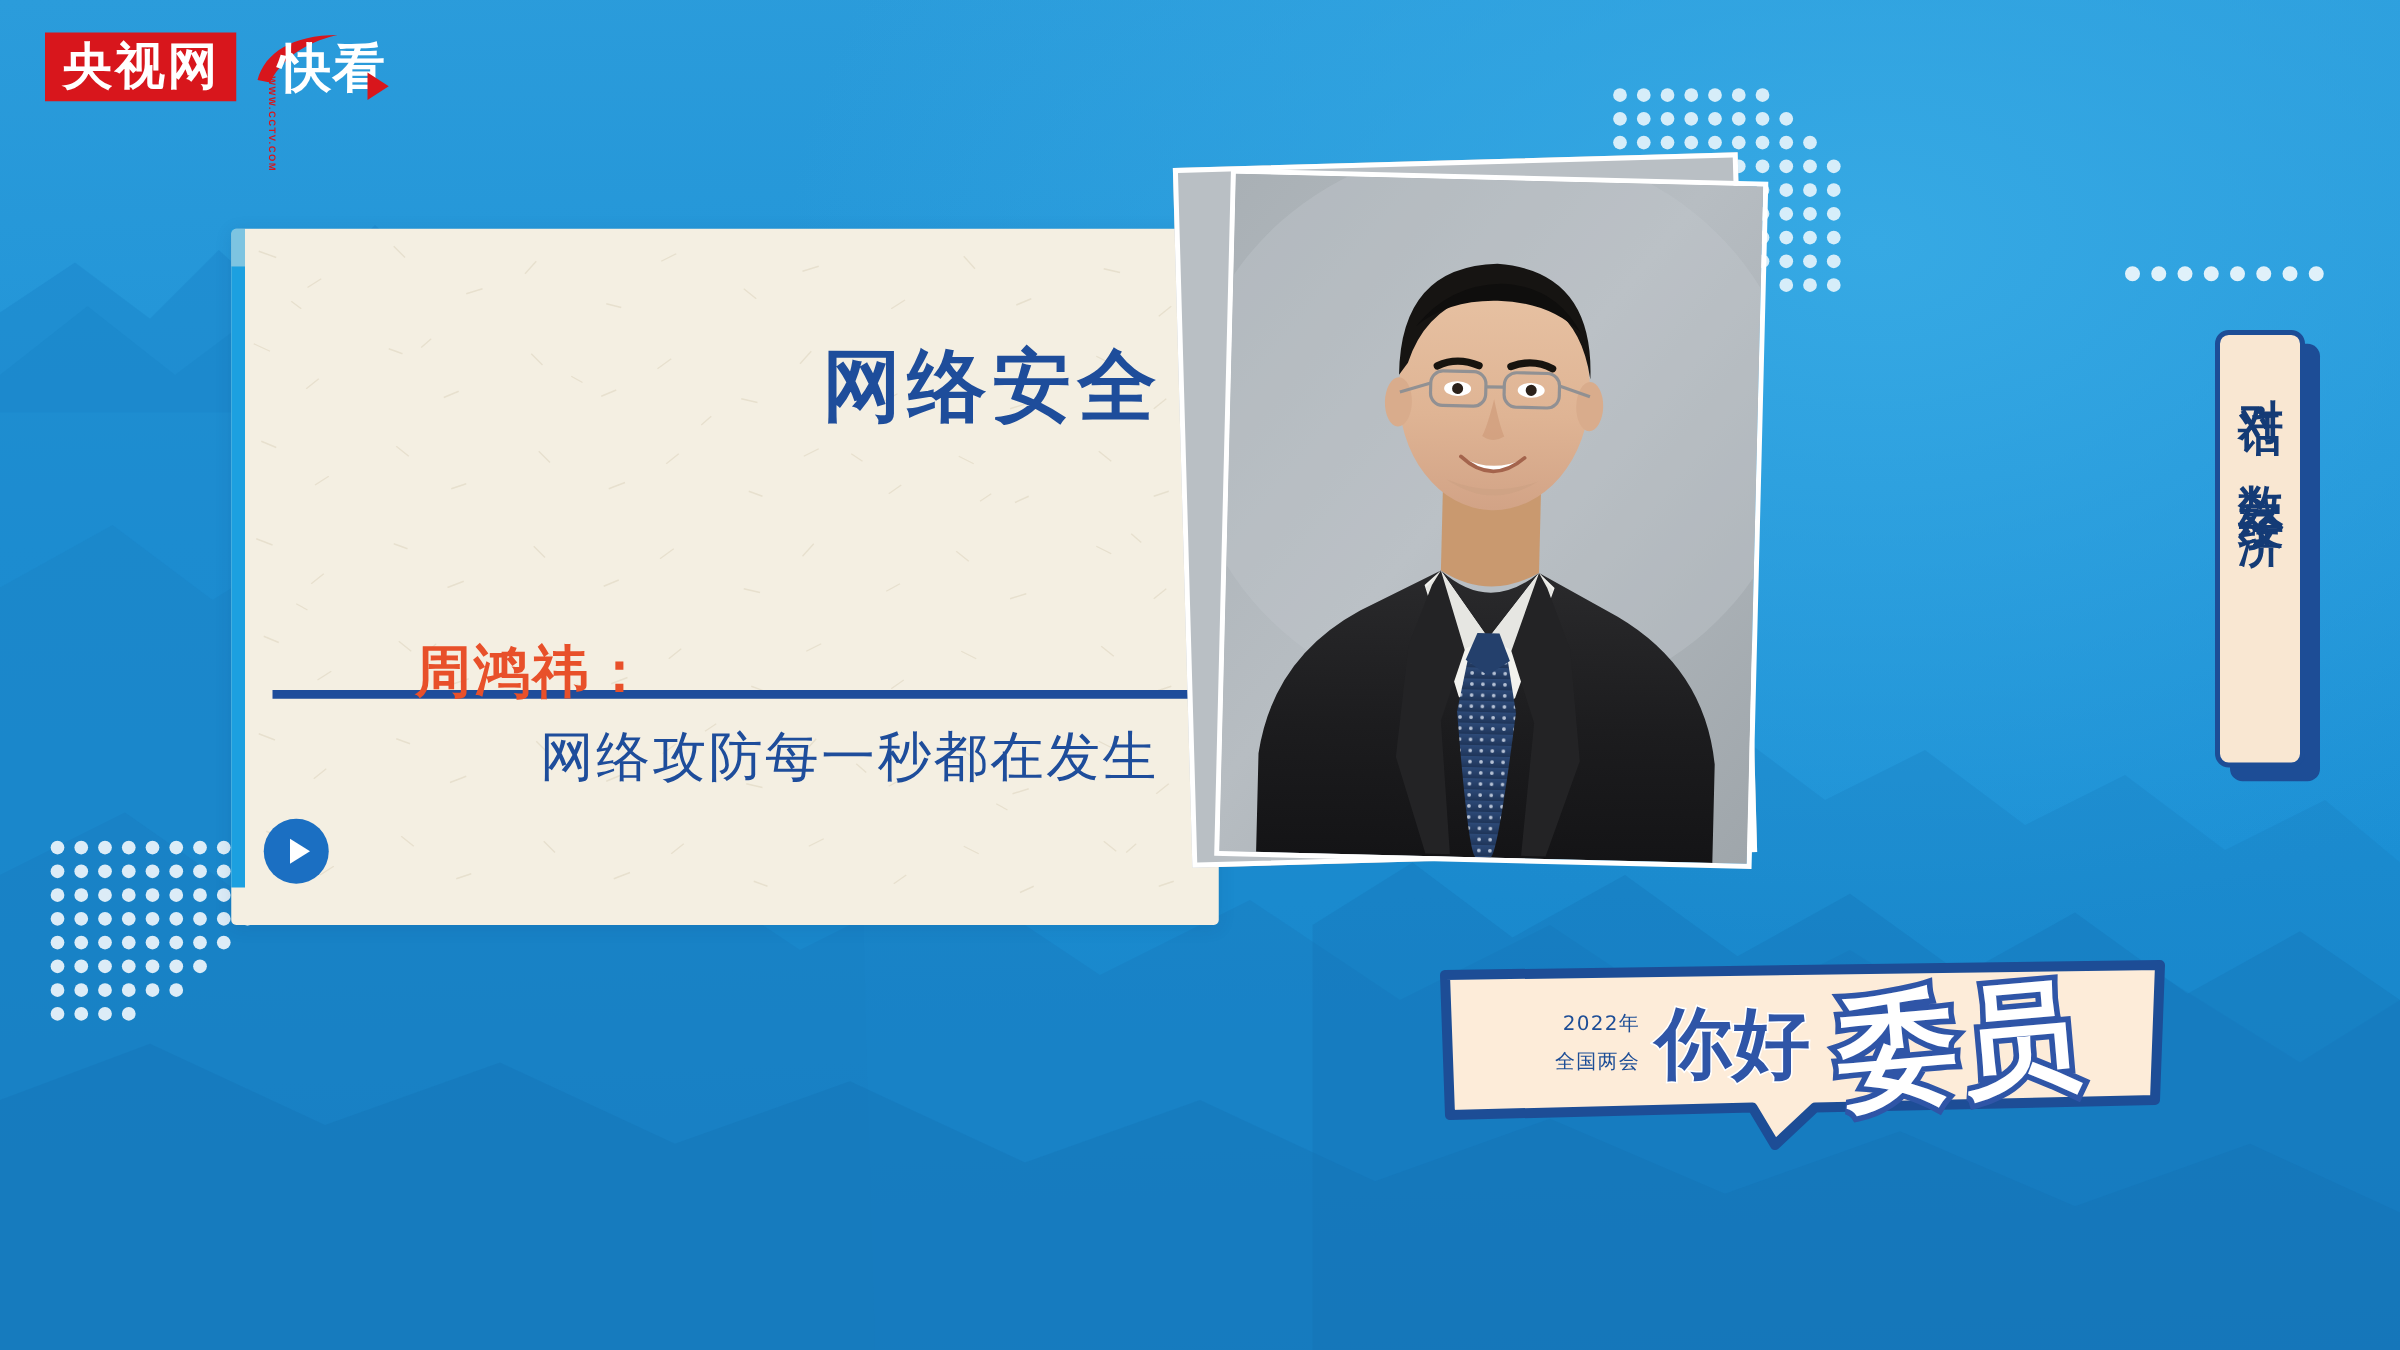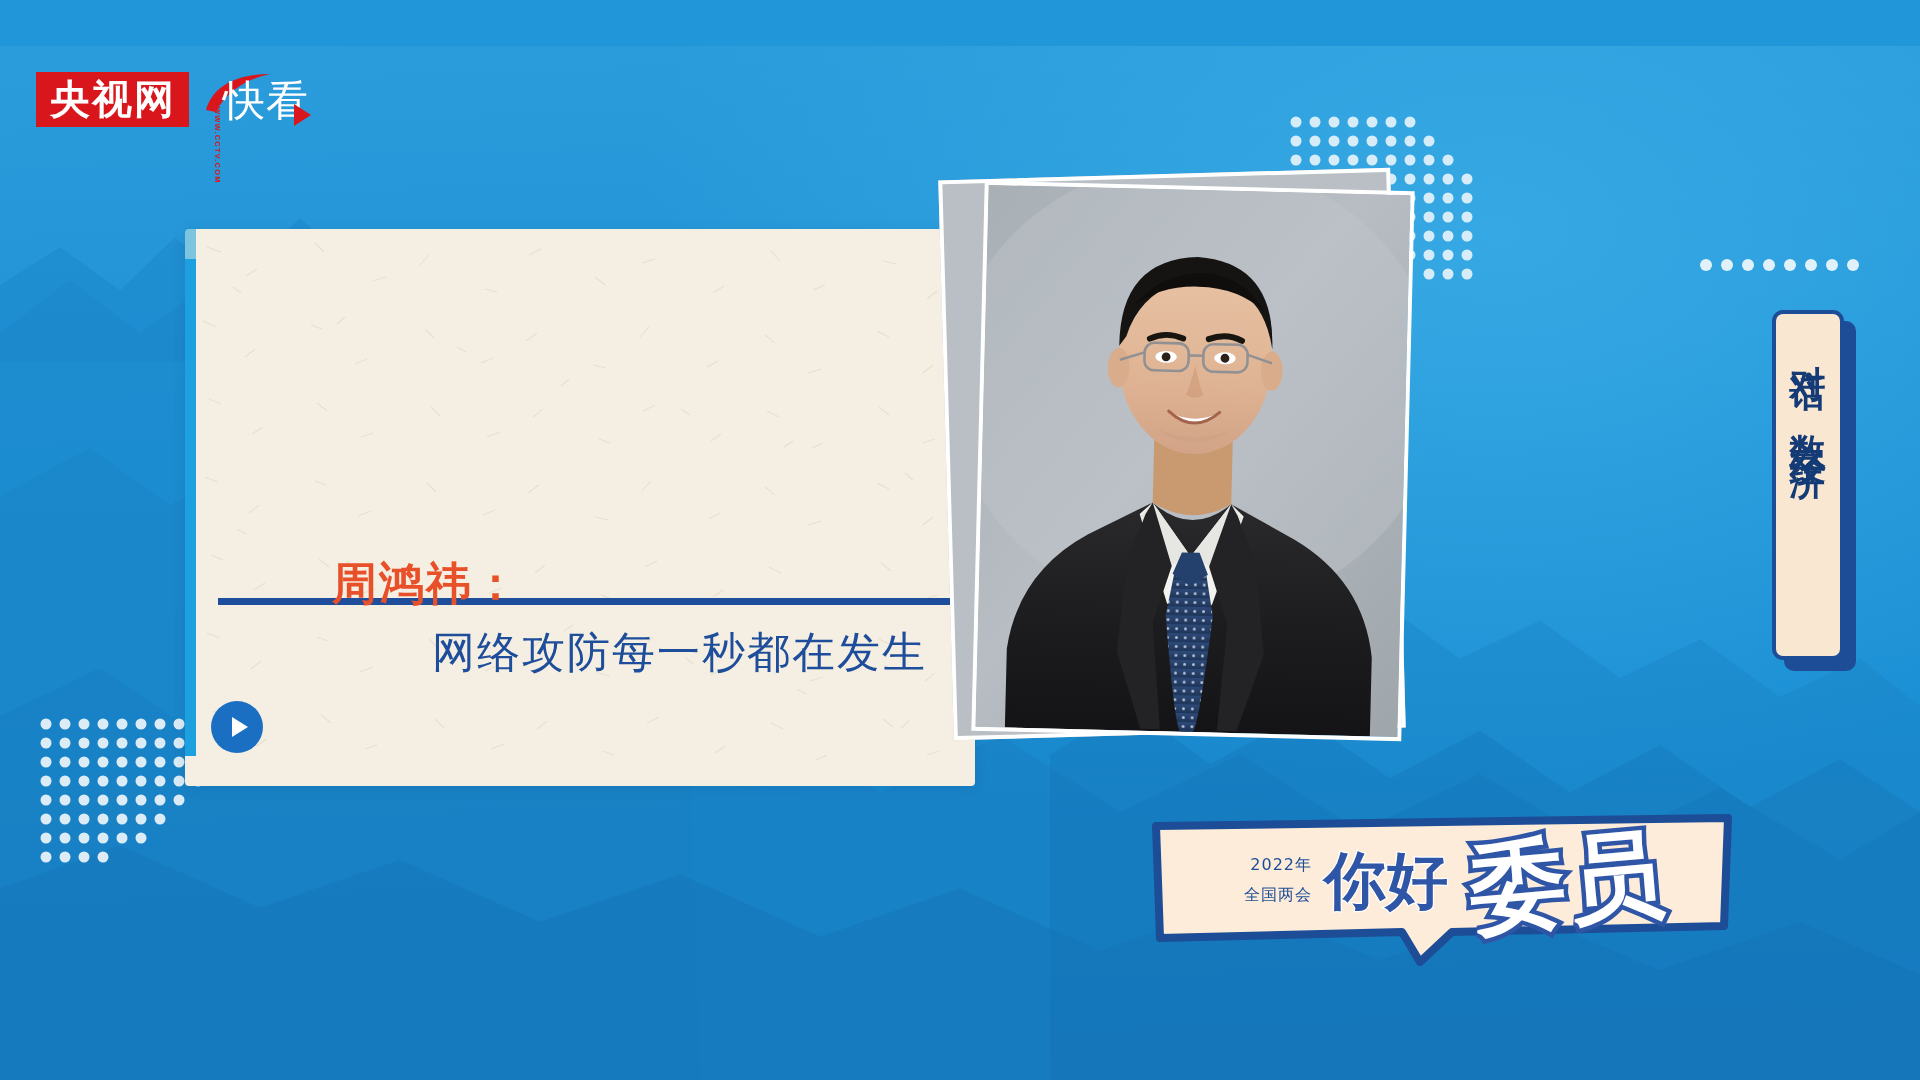--- a/index.html
+++ b/index.html
@@ -2,21 +2,21 @@
 <html><head>
 <meta charset="utf-8">
 <style>
   * { margin:0; padding:0; box-sizing:border-box; }
   html,body { width:1920px; height:1080px; overflow:hidden; }
   body {
     font-family: "Liberation Sans", "DejaVu Sans", sans-serif;
     background:#2196d9;
     position:relative;
   }
-  #stage { position:absolute; inset:0; overflow:hidden;margin-top:46px; }
+  #stage { position:absolute; inset:0; overflow:hidden; }
 
   
   .bg-base {
     position:absolute; inset:0;
     background:
       radial-gradient(ellipse 1400px 900px at 78% 18%, #36a9e4 0%, rgba(54,169,228,0) 62%),
       linear-gradient(178deg, #2b9cdb 0%, #1f92d6 38%, #1b8fd4 66%, #1785cd 100%);
   }
   .bg-mtn { position:absolute; left:0; right:0; bottom:0; height:100%; }
   .bg-mtn svg { width:100%; height:100%; display:block; }
@@ -43,21 +43,21 @@
     font-size:7.5px; letter-spacing:1.2px; color:#d8161c; font-weight:700;
     transform:none;
   }
   .logo-swoosh { position:absolute; left:168px; top:0px; width:70px; height:40px; }
   .logo-urlwrap { position:absolute; left:176px; top:30px; height:48px; width:12px; }
   .logo-white {
     margin-left:34px; display:flex; align-items:center; position:relative;
     height:58px;
   }
   .logo-white .zh2 {
-    color:#fff; font-size:42px; line-height:46px; font-weight:400; letter-spacing:1px;
+    color:#fff; font-size:42px; line-height:46px; font-weight:700; letter-spacing:1px;
     font-family:"DejaVu Sans","Liberation Sans",sans-serif;
   }
   .logo-play {
     position:absolute; right:-2px; bottom:4px;
     width:0;height:0;border-left:17px solid #d8161c;
     border-top:11px solid transparent;border-bottom:11px solid transparent;
   }
 
   
   .card {
@@ -515,20 +515,21 @@
         </svg>
     </span>
     <span class="chev">
       <svg viewBox="0 0 38 64">
           <path d="M3,2 L31,32 L3,62 L16,62 L36,32 L16,2 Z" fill="#8097e8"></path>
         </svg>
     </span>
   </div>
 
   <div class="title">
+    <div>网络安全</div>
   </div>
 
   <div class="divider"></div>
 
   <div class="sub1 sub1-pos" style="top:508px">周鸿祎：</div>
   <div class="sub2">网络攻防每一秒都在发生</div>
 
   <div class="playbtn">
     <span class="tri"></span>
   </div>

